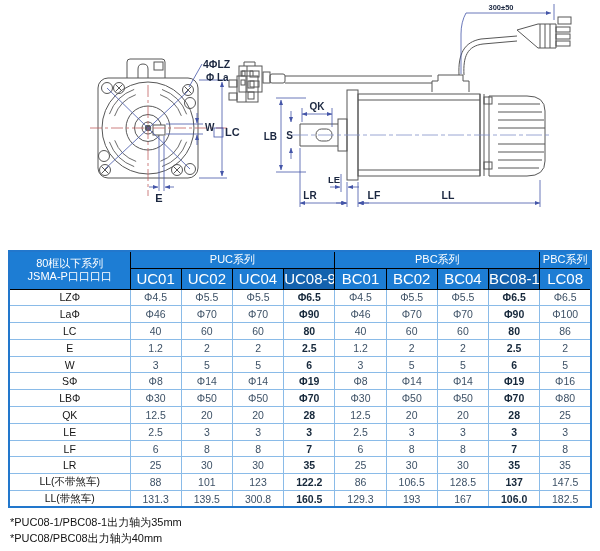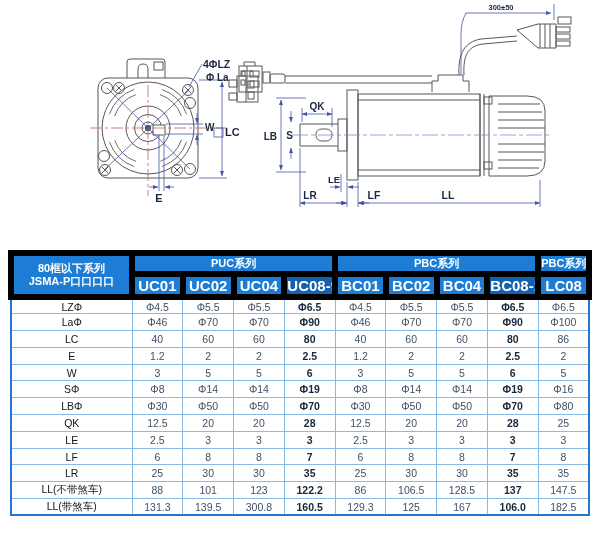--- a/index.html
+++ b/index.html
@@ -11,21 +11,21 @@
 html,body{width:600px;height:551px;background:#fff;overflow:hidden;
   font-family:"Liberation Sans","DejaVu Sans",sans-serif;}
 .page{position:relative;width:600px;height:551px;background:#fff}
 svg.draw{position:absolute;left:0;top:0}
 svg text{font-family:"Liberation Sans","DejaVu Sans",sans-serif;fill:#1b2740;font-weight:bold}
 table.spec{position:absolute;left:8px;top:250px;width:584px;border-collapse:collapse;
   table-layout:fixed;font-size:10.5px;border:2px solid var(--border-blue)}
 col.lab{width:121px}
 .spec th,.spec td{border:1px solid var(--cell-border);padding:0;text-align:center;
   vertical-align:middle;white-space:nowrap;overflow:hidden}
-.spec thead th{border:6px solid #000000;background:var(--header-blue);color:#fff;font-weight:bold}
+.spec thead th{border:1px solid #000000;background:var(--header-blue);color:#fff;font-weight:normal}
 tr.series-row th{height:17px;font-size:11px}
 tr.model-row th{height:21px;font-size:15px}
 .spec thead th.dark{background:var(--header-blue-dark)}
 th.corner{background:var(--header-blue);font-size:11px;line-height:13.5px;font-weight:bold}
 .spec tbody tr{height:16.8px}
 .spec tbody th{background:#fff;color:#151515;font-weight:normal;font-size:10.5px}
 .spec tbody td{color:var(--value-text)}
 .spec tbody td.em{color:var(--value-text-em);font-weight:bold}
 .foot{position:absolute;left:10px;top:515px;font-size:11px;color:#131313;line-height:15.5px}
 </style>
@@ -391,21 +391,25 @@
           <td class="em">137</td>
           <td>147.5</td>
         </tr>
         <tr>
           <th>LL(带煞车)</th>
           <td>131.3</td>
           <td>139.5</td>
           <td>300.8</td>
           <td class="em">160.5</td>
           <td>129.3</td>
-          <td>125</td>
+          <td>193</td>
           <td>167</td>
           <td class="em">106.0</td>
           <td>182.5</td>
         </tr>
       </tbody>
   </table>
 
+  <div class="foot">
+    <div>*PUC08-1/PBC08-1出力轴为35mm</div>
+    <div>*PUC08/PBC08出力轴为40mm</div>
+  </div>
 </div>
 
 </body></html>

